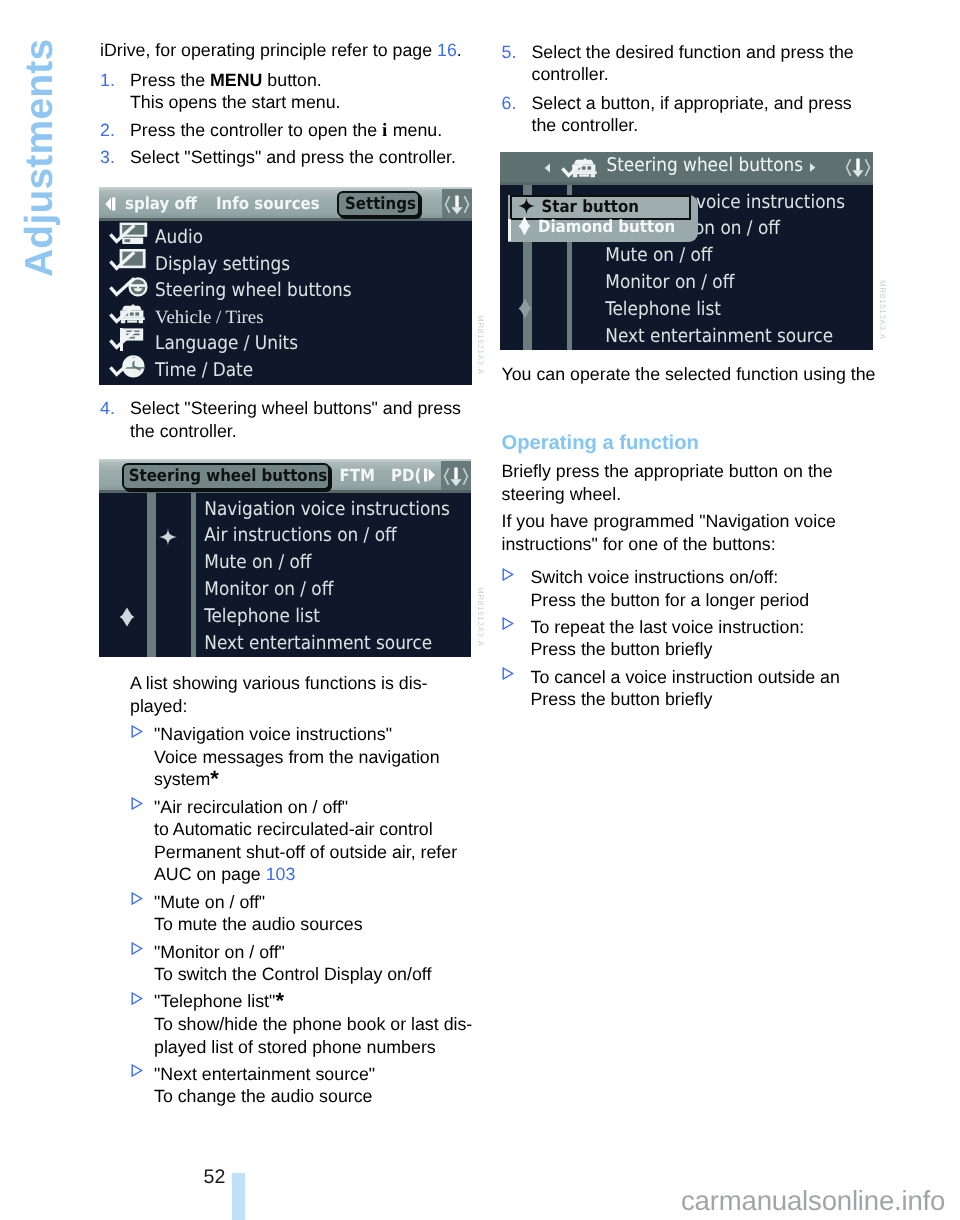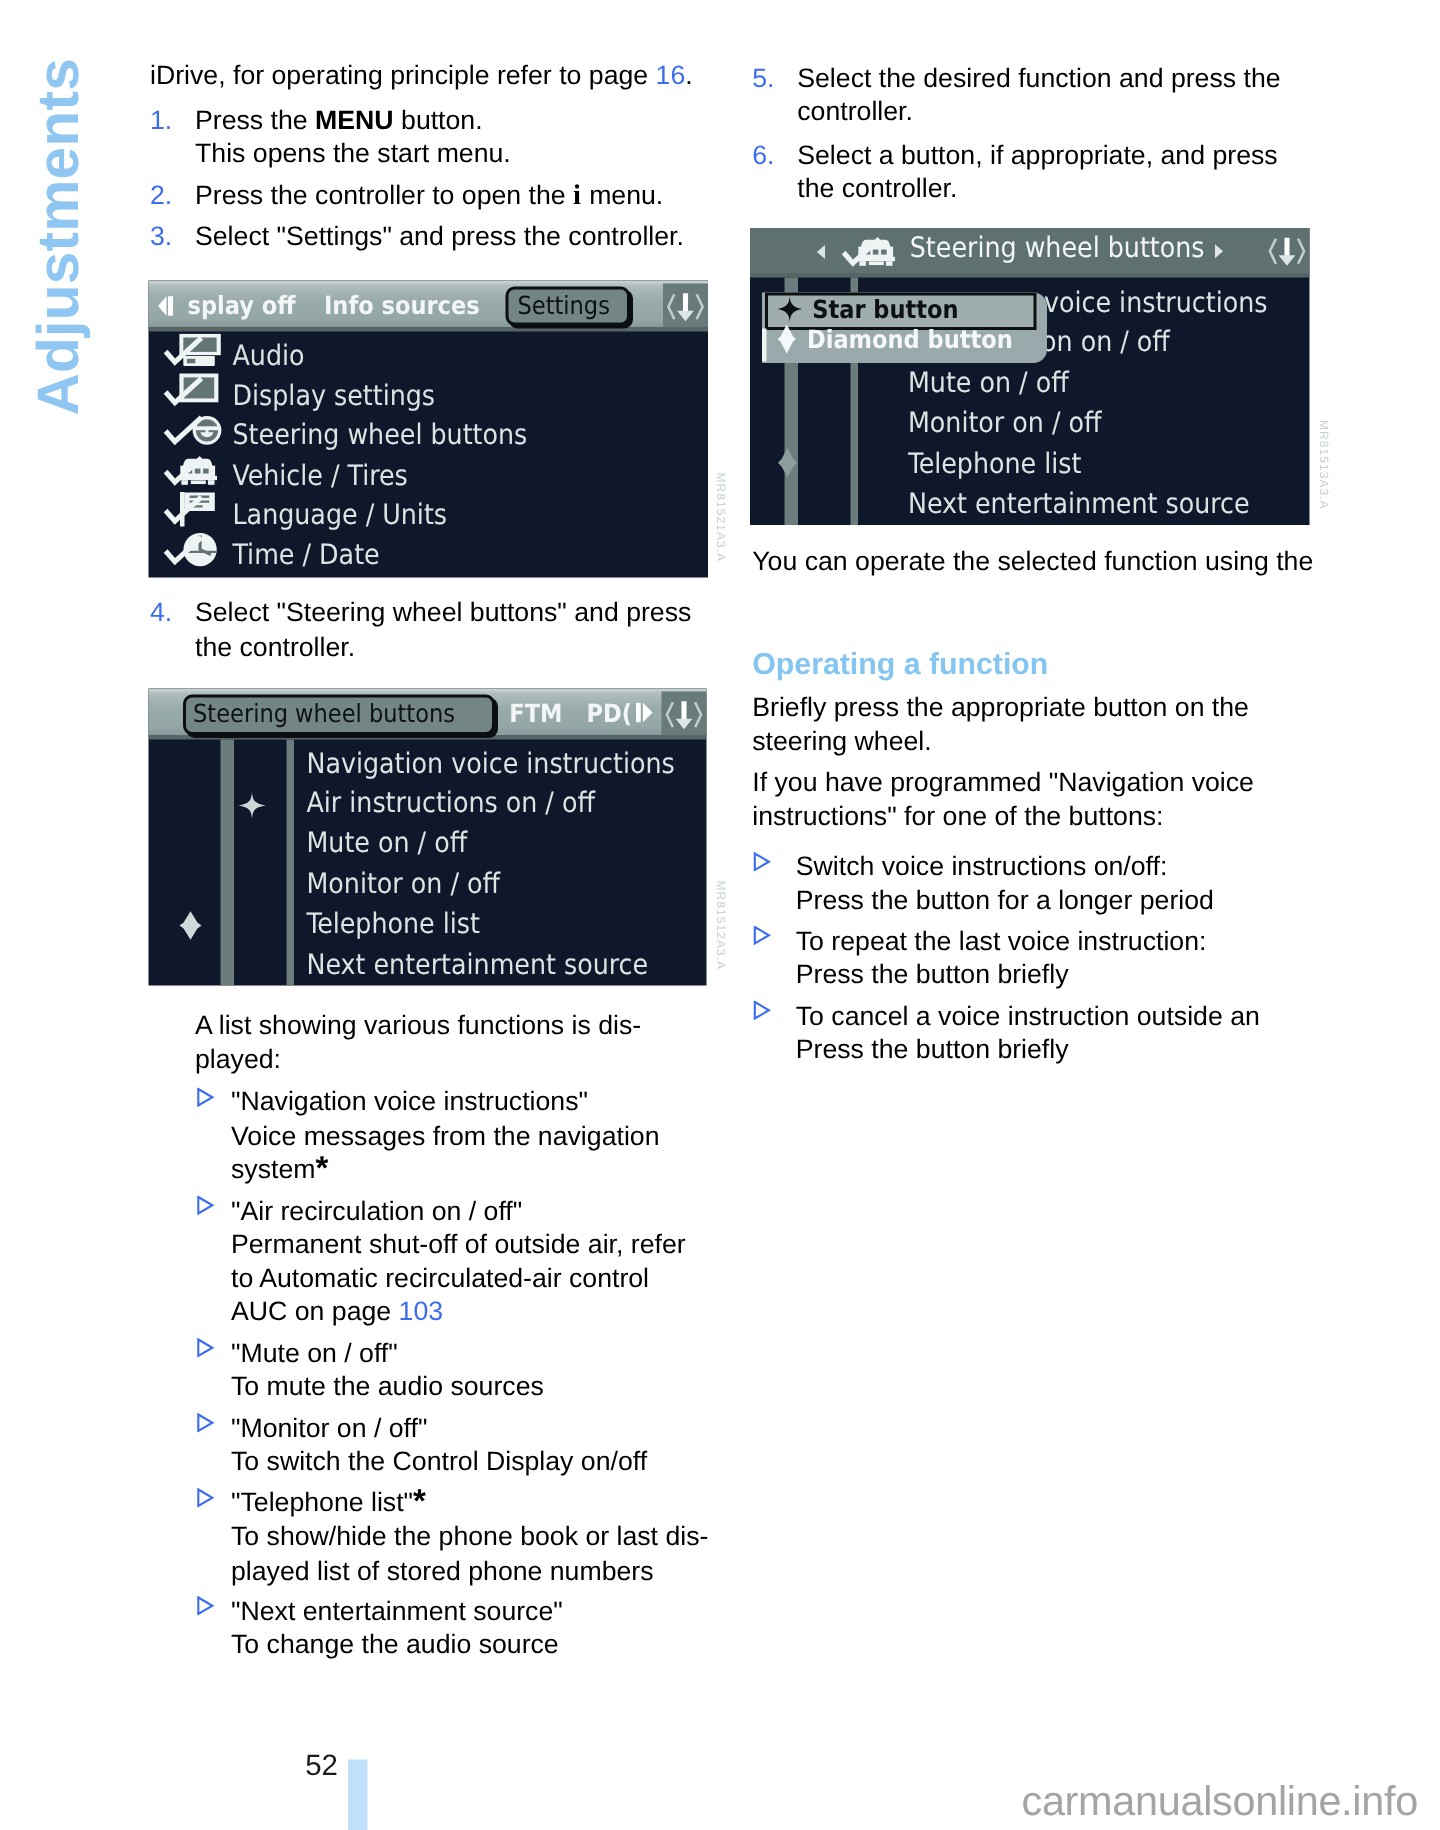--- a/index.html
+++ b/index.html
@@ -36,21 +36,21 @@
 
   
   .shot{position:absolute;background:#0f172a;overflow:hidden;
         font-family:"DejaVu Sans",sans-serif;}
   .shot .bar{position:absolute;left:0;top:0;right:0;height:31px;
         background:linear-gradient(to bottom,#cdd6d6 0%,#aebbbb 12%,#9aabab 42%,#94a6a6 82%,#87999a 100%);}
   .shot .bar2{position:absolute;left:0;right:0;top:31px;height:3px;background:#566666;}
   .shot .tabtxt{position:absolute;color:#f2f6f6;font-size:16.7px;white-space:nowrap;font-weight:bold;font-stretch:condensed;}
   .shot .seltab{position:absolute;border:2.4px solid #0b0f0f;border-radius:6px;
         background:#748585;box-shadow:2px 2px 0 #0b0f0f;}
-  .shot .seltab span{position:absolute;color:#0d1111;font-size:16.7px;font-weight:normal;font-stretch:condensed;white-space:nowrap;}
+  .shot .seltab span{position:absolute;color:#0d1111;font-size:16.7px;font-weight:bold;font-stretch:condensed;white-space:nowrap;}
   .shot .item{position:absolute;color:#dbe3e3;font-size:18.8px;white-space:nowrap;
         font-stretch:condensed;letter-spacing:0px;}
   .cap{position:absolute;color:#c6d0d1;font-size:8px;letter-spacing:0.7px;
         transform:rotate(90deg);transform-origin:0 0;white-space:nowrap;
         font-family:"Liberation Sans",sans-serif;}
   .shot .ico{position:absolute;}
 </style>
 </head>
 <body>
 
@@ -132,21 +132,21 @@
           <svg class="ico" style="left:7.5px;top:-7px;width:42px;height:26px;" viewBox="0 0 42 26">
             <circle cx="31" cy="13.9" r="9.6" fill="#eef3f3"></circle>
             <circle cx="31" cy="13.9" r="7.4" fill="#637474"></circle>
             <rect x="22.8" y="11.2" width="16.4" height="2.6" fill="#eef3f3"></rect>
             <path d="M26.6 15.2 A4.6 4.6 0 0 0 35.4 15.2 Z" fill="#eef3f3"></path>
             <rect x="30" y="13.2" width="2" height="2.4" fill="#eef3f3"></rect>
             <path d="M3.4 14.3 L9.6 21.4 L27.3 5.2" stroke="#eef3f3" stroke-width="3.4" fill="none" stroke-linejoin="miter"></path>
           </svg>
           <div class="item" style="left:56px;top:0px;">Steering wheel buttons</div>
         </div>
-        <div style="position: absolute; left: 0px; top: 119.8px; height: 26px; width: 100%;">
+        <div style="position: absolute; left: 0px; top: 119.8px; height: 26px; width: 100%; font-family: Liberation Serif, serif;">
           <svg class="ico" style="left:7.5px;top:-7px;width:42px;height:26px;" viewBox="0 0 42 26">
             <path d="M15.0 10.6 Q15.9 5.8 18.3 5.8 L31.4 5.8 Q33.7 5.8 34.6 10.6 Z" fill="#eef3f3"></path>
             <rect x="13.2" y="10.4" width="23.2" height="7.1" fill="#eef3f3"></rect>
             <rect x="17.4" y="12.4" width="3.7" height="3.3" fill="#637474"></rect>
             <rect x="22.9" y="12.4" width="3.7" height="3.3" fill="#637474"></rect>
             <rect x="28.4" y="12.4" width="3.7" height="3.3" fill="#637474"></rect>
             <rect x="11.9" y="17.2" width="25.8" height="2.9" fill="#eef3f3"></rect>
             <rect x="13.9" y="20.1" width="4.4" height="3.1" fill="#eef3f3"></rect>
             <rect x="31.6" y="20.1" width="4.4" height="3.1" fill="#eef3f3"></rect>
             <rect x="20.2" y="20.3" width="10" height="2.4" fill="#eef3f3"></rect>
@@ -369,22 +369,22 @@
           </svg>
           <span class="ind3">"Navigation voice instructions"</span>
           <span class="ind3">Voice messages from the navigation</span>
           <span class="ind3">system<b class="ast">*</b></span>
         </div>
         <div class="tb" style="top: 795.5px; left: 31px; width: 344px;">
           <svg class="tri" width="12" height="13" viewBox="0 0 12 13" style="position:absolute;left:0;top:1.5px;">
             <path d="M1.2 1.0 L10.6 6.5 L1.2 12.0 Z" fill="none" stroke="#3c6df0" stroke-width="1.4"></path>
           </svg>
           <span class="ind3">"Air recirculation on / off"</span>
+          <span class="ind3">to Automatic recirculated-air control</span>
           <span class="ind3">Permanent shut-off of outside air, refer</span>
-          <span class="ind3">to Automatic recirculated-air control</span>
           <span class="ind3">AUC on page <span class="blue">103</span></span>
         </div>
         <div class="tb" style="top: 890.6px; left: 31px; width: 344px;">
           <svg class="tri" width="12" height="13" viewBox="0 0 12 13" style="position:absolute;left:0;top:1.5px;">
             <path d="M1.2 1.0 L10.6 6.5 L1.2 12.0 Z" fill="none" stroke="#3c6df0" stroke-width="1.4"></path>
           </svg>
           <span class="ind3">"Mute on / off"</span>
           <span class="ind3">To mute the audio sources</span>
         </div>
         <div class="tb" style="top: 940.5px; left: 31px; width: 344px;">

